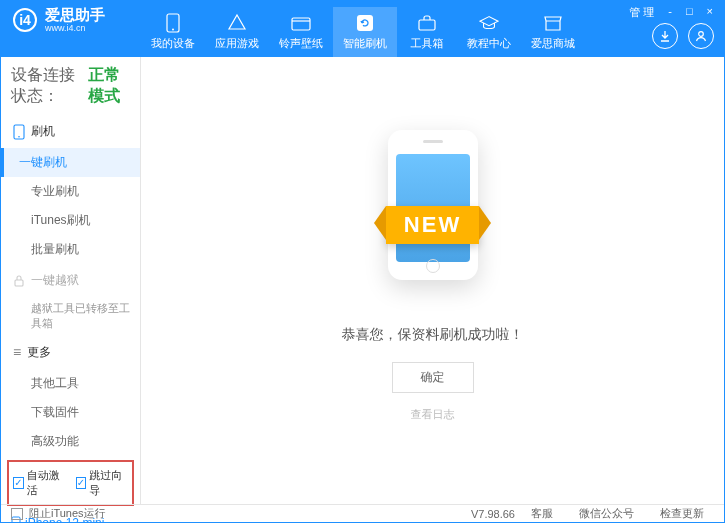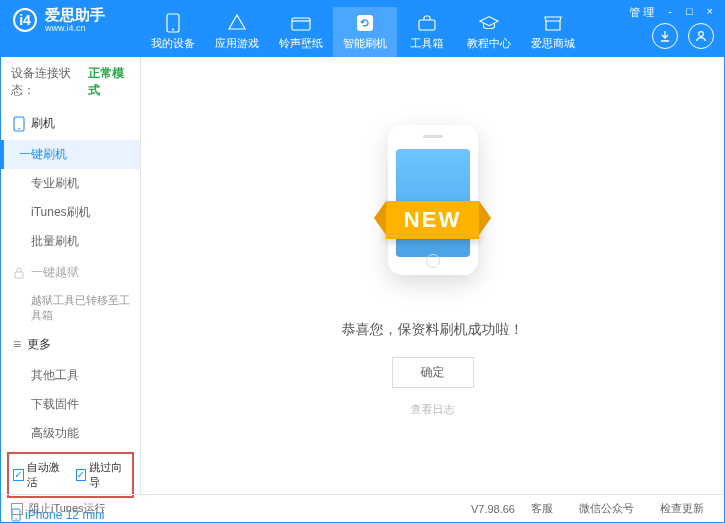--- a/index.html
+++ b/index.html
@@ -16,21 +16,21 @@
     .win-btn { cursor: pointer; padding: 0 3px; }
     .topnav { display: flex; align-items: flex-end; padding: 0 10px 0 140px; height: 52px; margin-top: -28px; }
     .nav-item { display: flex; flex-direction: column; align-items: center; gap: 3px; padding: 6px 10px; min-width: 60px; font-size: 11px; cursor: pointer; }
     .nav-item.active { background: rgba(255,255,255,0.2); }
     .nav-icon { width: 20px; height: 20px; display: flex; align-items: center; justify-content: center; }
     .nav-spacer { flex: 1; }
     .nav-right { display: flex; align-items: center; gap: 10px; padding-bottom: 8px; }
     .circle-btn { width: 26px; height: 26px; border: 1.5px solid #fff; border-radius: 50%; display: flex; align-items: center; justify-content: center; cursor: pointer; }
     .body { flex: 1; display: flex; min-height: 0; }
     .sidebar { width: 140px; border-right: 1px solid #e5e5e5; display: flex; flex-direction: column; }
-    .status-row { padding: 8px 10px; font-size: 12px; color: #666; display: flex; gap: 4px; }
+    .status-row { padding: 8px 10px; font-size: 16px; color: #666; display: flex; gap: 4px; }
     .status-val { color: #28a745; font-weight: bold; }
     .side-section { display: flex; align-items: center; gap: 6px; padding: 8px 12px; color: #333; }
     .side-section.locked { color: #aaa; }
     .side-sub { padding: 6px 10px 6px 30px; color: #666; cursor: pointer; font-size: 12px; }
     .side-sub.active { background: #e9f3ff; color: #1e90ff; border-left: 3px solid #1e90ff; padding-left: 15px; }
     .side-subnote { padding: 4px 10px 6px 30px; color: #999; font-size: 11px; line-height: 1.3; }
     .sidebar-bottom { margin-top: auto; }
     .checkbox-area { border: 2px solid #d9534f; margin: 4px 6px; padding: 6px 4px; display: flex; gap: 10px; justify-content: space-around; }
     .cb { display: flex; align-items: center; gap: 3px; font-size: 11px; cursor: pointer; }
     .cb-box { width: 12px; height: 12px; border: 1px solid #1e90ff; display: flex; align-items: center; justify-content: center; color: #1e90ff; font-size: 10px; }
@@ -43,21 +43,21 @@
     .phone-screen { width: 74px; height: 108px; background: linear-gradient(180deg,#6ec4ff,#4aa3e6); border-radius: 4px; margin-top: 6px; }
     .phone-home { width: 14px; height: 14px; border: 1.5px solid #ddd; border-radius: 50%; position: absolute; bottom: 7px; }
     .banner { position: absolute; top: 86px; background: #ffb300; color: #fff; font-weight: bold; font-size: 22px; letter-spacing: 2px; padding: 6px 18px; box-shadow: 0 3px 8px rgba(0,0,0,0.2); }
     .banner::before, .banner::after { content:''; position:absolute; top:0; width:0; height:0; border-top:17px solid transparent; border-bottom:17px solid transparent; }
     .banner::before { left:-12px; border-right:12px solid #e69a00; }
     .banner::after { right:-12px; border-left:12px solid #e69a00; }
     .illu-wrap { position: relative; padding-top: 10px; padding-bottom: 40px; display: flex; justify-content: center; width: 200px; }
     .success-text { color: #555; font-size: 14px; margin-top: 6px; }
     .confirm-btn { margin-top: 18px; padding: 6px 28px; border: 1px solid #ddd; background: #fff; cursor: pointer; font-size: 12px; color: #666; }
     .log-link { margin-top: 14px; font-size: 11px; color: #bbb; cursor: pointer; }
-    .footer { height: 28px; border-top: 1px solid #e5e5e5; display: flex; align-items: center; padding: 0 10px; font-size: 11px; color: #666; gap: 6px; }
+    .footer { height: 18px; border-top: 1px solid #e5e5e5; display: flex; align-items: center; padding: 0 10px; font-size: 11px; color: #666; gap: 6px; }
     .footer-cb { width: 12px; height: 12px; border: 1px solid #999; }
     .footer-spacer { flex: 1; }
     .footer-link { padding: 0 10px; cursor: pointer; }
     .bars-icon { font-size: 14px; color: #888; }
     svg { display: block; }
     .lock-ico { color: #ccc; }
     .phone-ico-small rect { stroke: #1e90ff; }
   </style>
 </head>
 <body>

